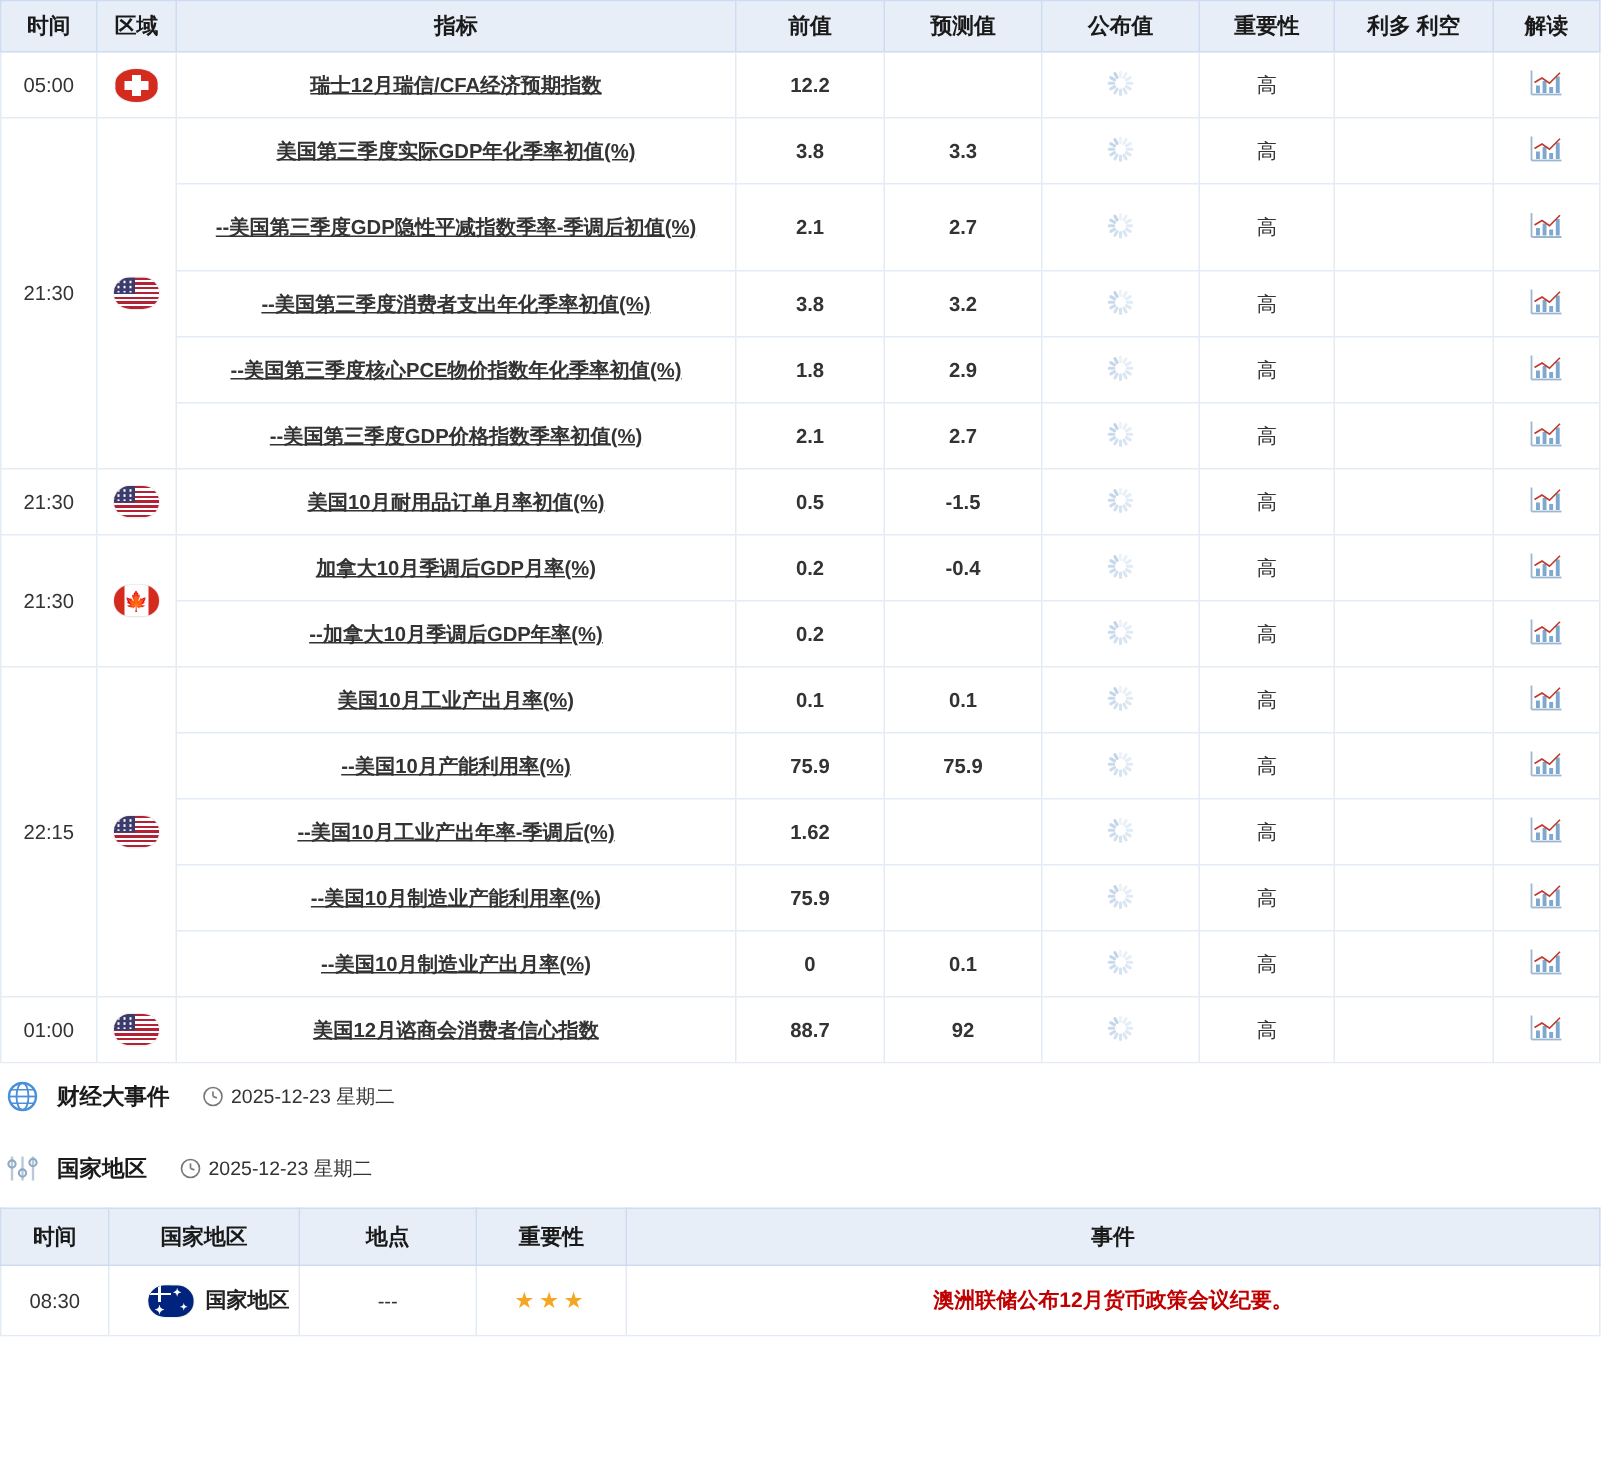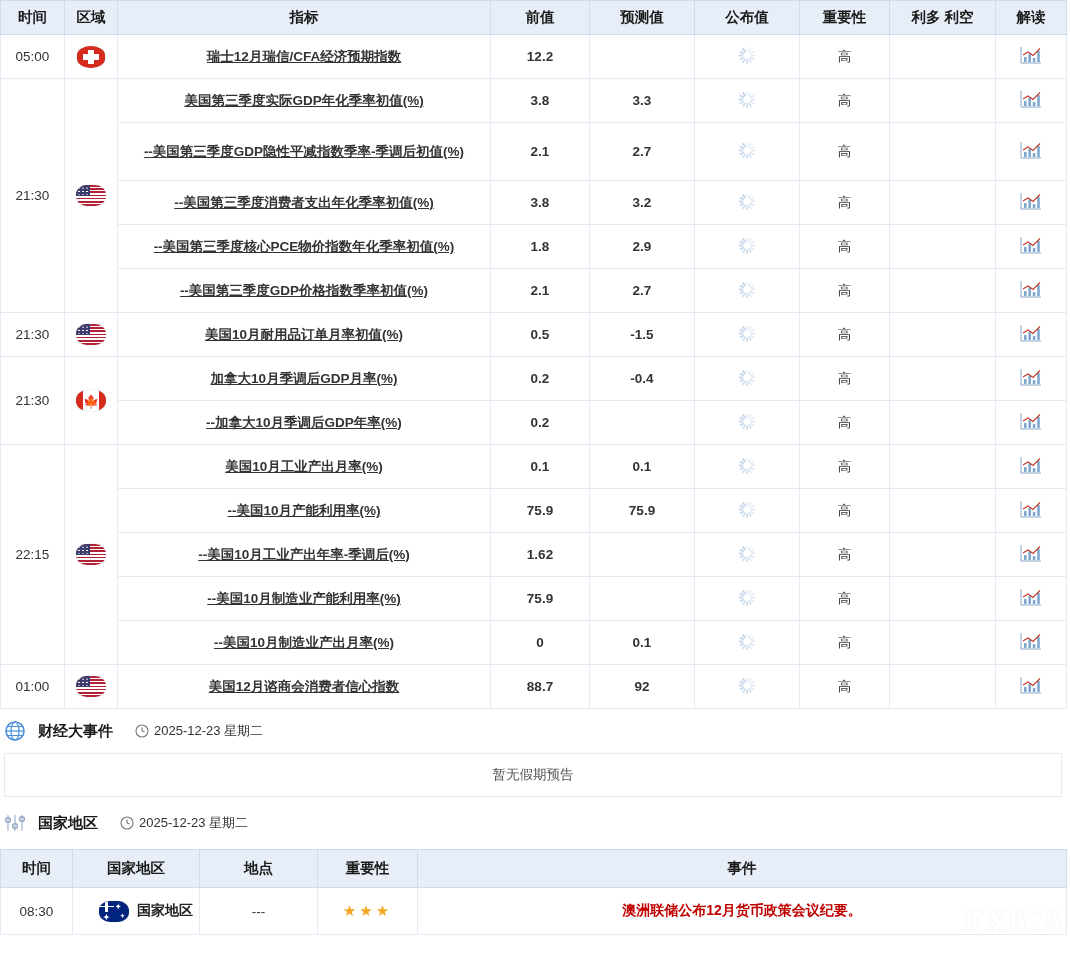--- a/index.html
+++ b/index.html
@@ -573,23 +573,20 @@
         <svg viewBox="0 0 14 14" width="14" height="14">
           <circle cx="7" cy="7" r="6" fill="none" stroke="#777" stroke-width="1.1"></circle>
           <line x1="7" y1="7" x2="7" y2="3.6" stroke="#777" stroke-width="1.1"></line>
           <line x1="7" y1="7" x2="9.6" y2="7.9" stroke="#777" stroke-width="1.1"></line>
         </svg>
       </span>
       <span>2025-12-23 星期二</span>
     </span>
   </div>
 
-  <div class="empty-box">
-    <span>暂无假期预告</span>
-  </div>
 
   <div class="sec-head" style="height:52px;">
     <span class="event-ico">
       <svg viewBox="0 0 22 22" width="22" height="22">
         <line x1="4" y1="3" x2="4" y2="19" stroke="#b9c9dc" stroke-width="1.6"></line>
         <circle cx="4" cy="8" r="2.4" fill="none" stroke="#8fa8c4" stroke-width="1.4"></circle>
         <line x1="11" y1="3" x2="11" y2="19" stroke="#b9c9dc" stroke-width="1.6"></line>
         <circle cx="11" cy="14" r="2.4" fill="none" stroke="#8fa8c4" stroke-width="1.4"></circle>
         <line x1="18" y1="3" x2="18" y2="19" stroke="#b9c9dc" stroke-width="1.6"></line>
         <circle cx="18" cy="7" r="2.4" fill="none" stroke="#8fa8c4" stroke-width="1.4"></circle>

